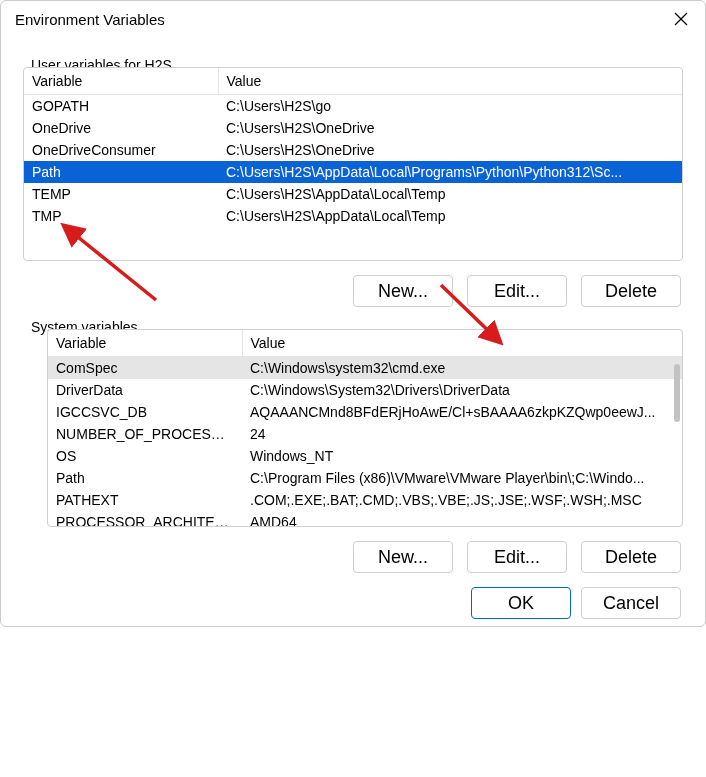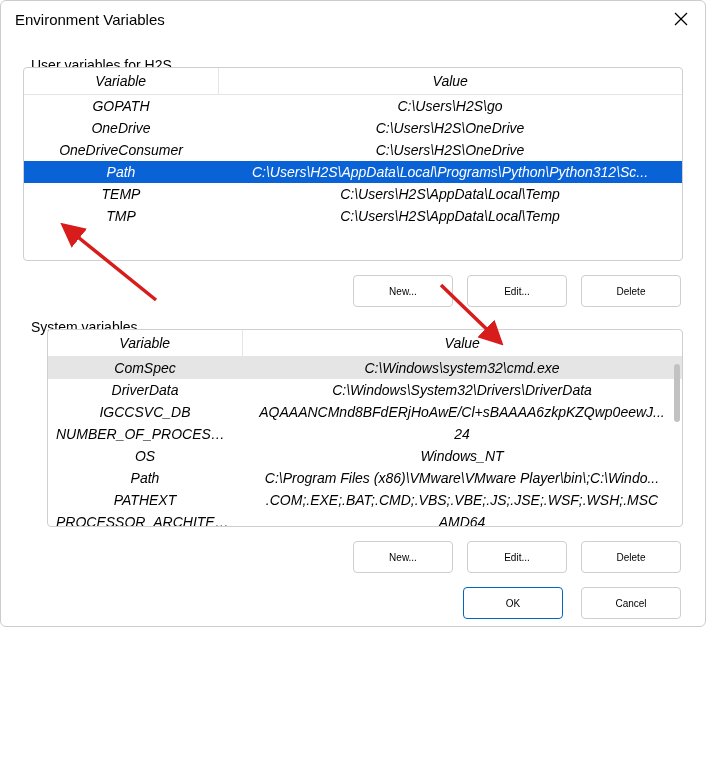--- a/index.html
+++ b/index.html
@@ -63,27 +63,26 @@
   }
   .listframe.sys {
     height: 198px;
   }
   table.varlist {
     width: 100%;
     border-collapse: collapse;
     table-layout: fixed;
   }
   table.varlist th, table.varlist td {
-    text-align: center;
+    text-align: left;
     padding: 3px 8px 3px 8px;
     font-weight: normal;
     white-space: nowrap;
     overflow: hidden;
     text-overflow: ellipsis;
-    font-style: italic;
   }
   table.varlist th {
     border-bottom: 1px solid #e5e5e5;
     font-size: 14px;
     padding-top: 5px;
     padding-bottom: 5px;
   }
   table.varlist th:first-child {
     border-right: 1px solid #e5e5e5;
   }
@@ -113,32 +112,32 @@
     justify-content: flex-end;
     gap: 14px;
     padding: 14px 2px 0 0;
   }
   button.win {
     min-width: 100px;
     height: 32px;
     border: 1px solid #cfcfcf;
     background: #fff;
     border-radius: 4px;
-    font-size: 10px;
+    font-size: 18px;
     font-family: inherit;
     cursor: pointer;
     padding: 0 12px;
   }
   button.win.default {
     border: 1.5px solid #0067c0;
   }
   .dialog-footer {
     display: flex;
     justify-content: flex-end;
-    gap: 18px;
+    gap: 10px;
     padding: 14px 24px 18px 0;
   }
   
   .arrow {
     position: absolute;
     pointer-events: none;
   }
 </style>
 </head>
 <body>

